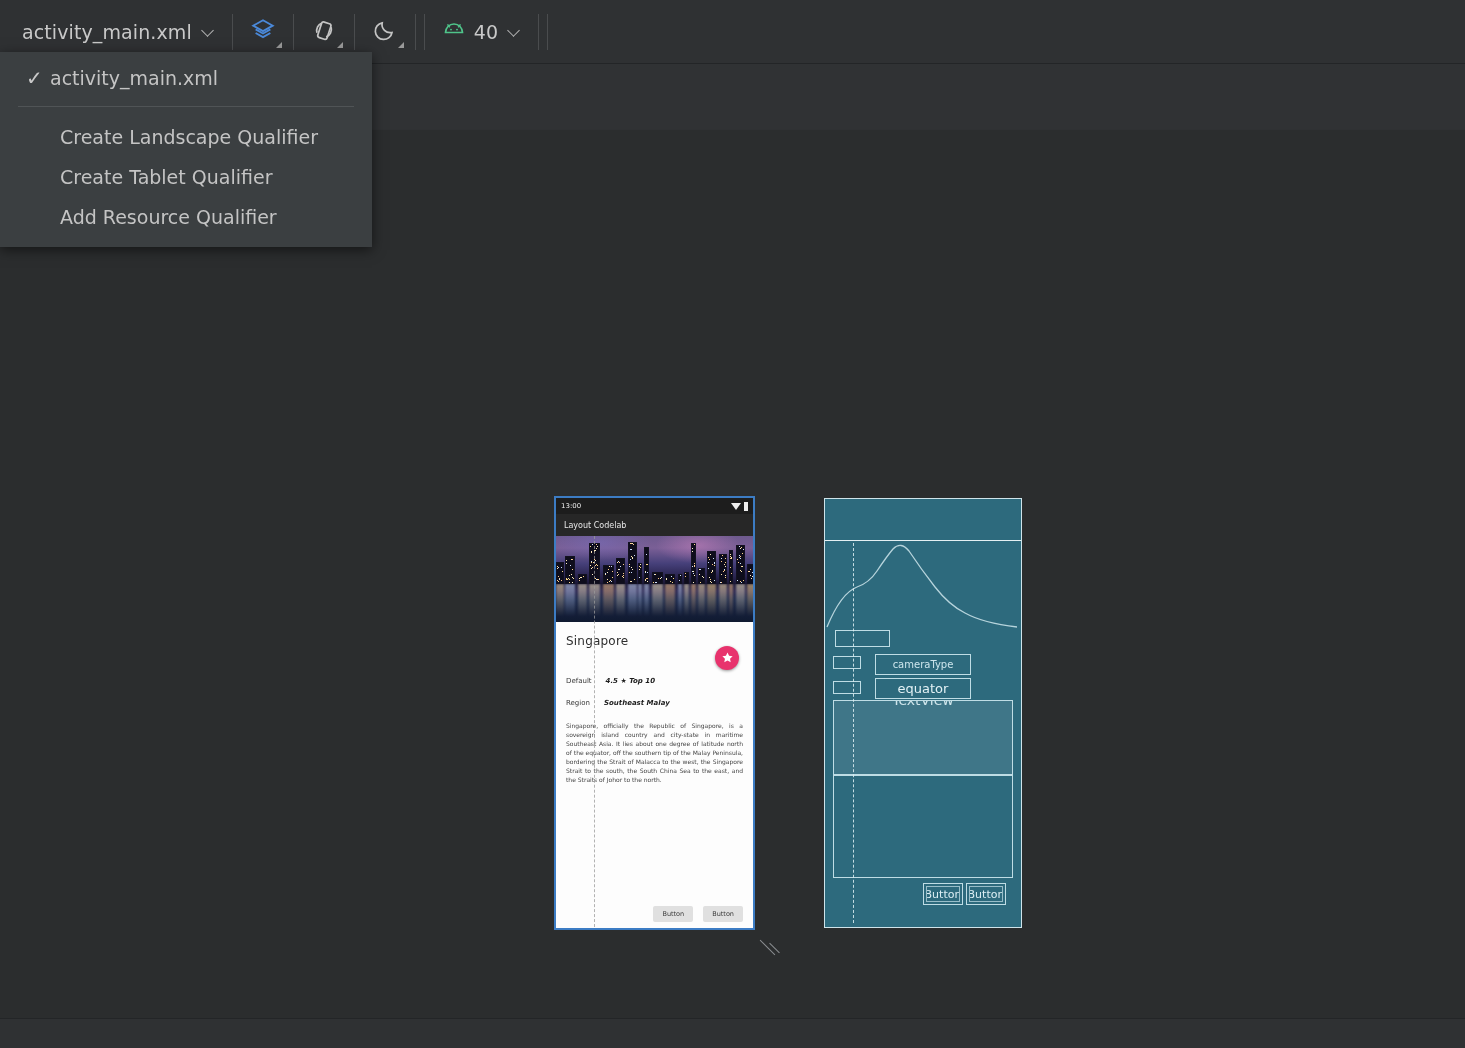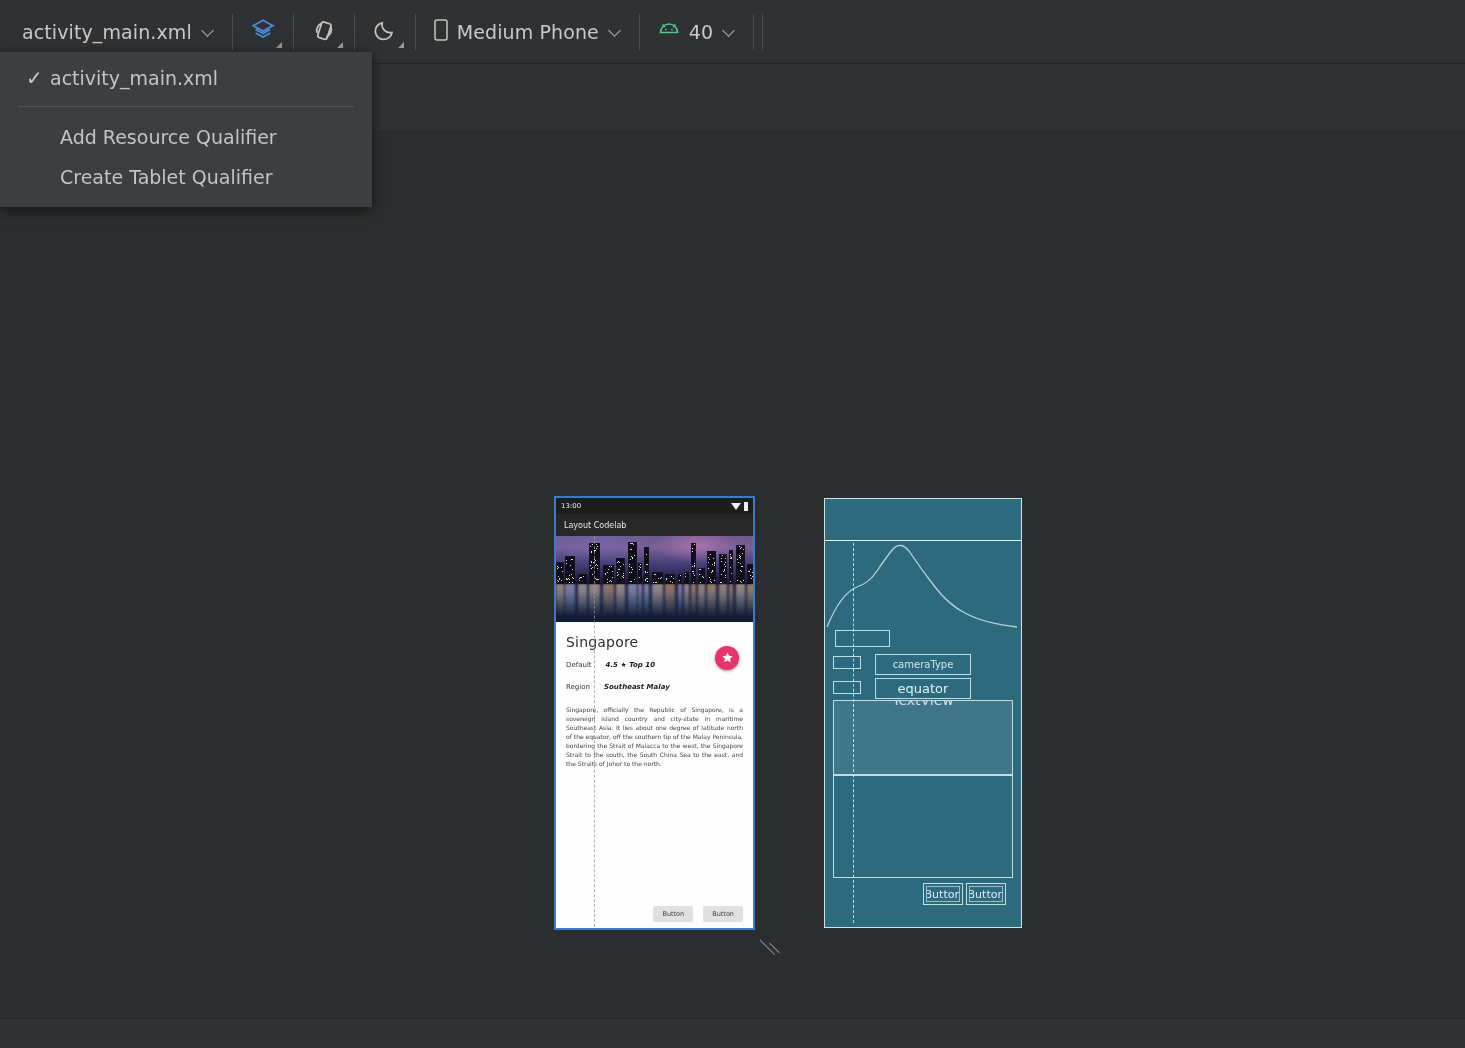--- a/index.html
+++ b/index.html
@@ -243,24 +243,24 @@
     display: flex; align-items: center; justify-content: center;
     box-shadow: 0 1px 3px rgba(0,0,0,.4);
     z-index: 4;
   }
   #pv-fab svg { width: 13px; height: 13px; }
   #pv-content {
     position: relative;
     padding: 12px 10px 0 10px;
   }
   .pv-title {
-    font-size: 14px;
+    font-size: 12px;
     color: #2e2e2e;
     filter: blur(.55px);
-    margin-bottom: 11px;
+    margin-bottom: 29px;
     letter-spacing: .2px;
   }
   .pv-meta {
     font-size: 7px;
     color: #3a3a3a;
     filter: blur(.55px);
     margin-bottom: 14px;
     display: flex;
     gap: 14px;
   }
@@ -463,29 +463,20 @@
     <span>
       <svg width="24" height="24" viewBox="0 0 24 24">
         <path d="M19 14.5A8.2 8.2 0 0 1 9.2 4.8 8.4 8.4 0 1 0 19 14.5Z" fill="none" stroke="#c4c4c4" stroke-width="1.7"></path>
       </svg>
     </span>
     <span class="tiny-corner"></span>
   </div>
 
   <div class="tb-sep"></div>
 
-  <div class="tb-item">
-    <span>
-      <svg width="16" height="22" viewBox="0 0 14 22">
-        <rect x="1" y="1" width="12" height="20" rx="2" fill="none" stroke="#c4c4c4" stroke-width="1.5"></rect>
-      </svg>
-    </span>
-    <span class="tb-label">Medium Phone</span>
-    <span class="chev"></span>
-  </div>
 
   <div class="tb-sep"></div>
 
   <div class="tb-item">
     <span>
       <svg width="24" height="18" viewBox="0 0 24 16">
         <path d="M3.5 10.5 A8.5 8.5 0 0 1 20.5 10.5 Z" fill="none" stroke="#4fc48a" stroke-width="1.7"></path>
         <line x1="5.5" y1="2.4" x2="7.8" y2="5.4" stroke="#4fc48a" stroke-width="1.5"></line>
         <line x1="18.5" y1="2.4" x2="16.2" y2="5.4" stroke="#4fc48a" stroke-width="1.5"></line>
         <circle cx="9" cy="7.6" r=".95" fill="#4fc48a"></circle>
@@ -904,18 +895,21 @@
 
 <div id="bottom-bar"></div>
 
 <div id="menu">
   <div class="menu-row">
     <span class="menu-check">✓</span>
     <span>activity_main.xml</span>
   </div>
   <div class="menu-divider"></div>
   <div class="menu-row plain">
-    <span>Add Resource Qualifier</span>
+    <span>Create Landscape Qualifier</span>
   </div>
   <div class="menu-row plain">
     <span>Create Tablet Qualifier</span>
   </div>
+  <div class="menu-row plain">
+    <span>Add Resource Qualifier</span>
+  </div>
 </div>
 
 </body></html>

